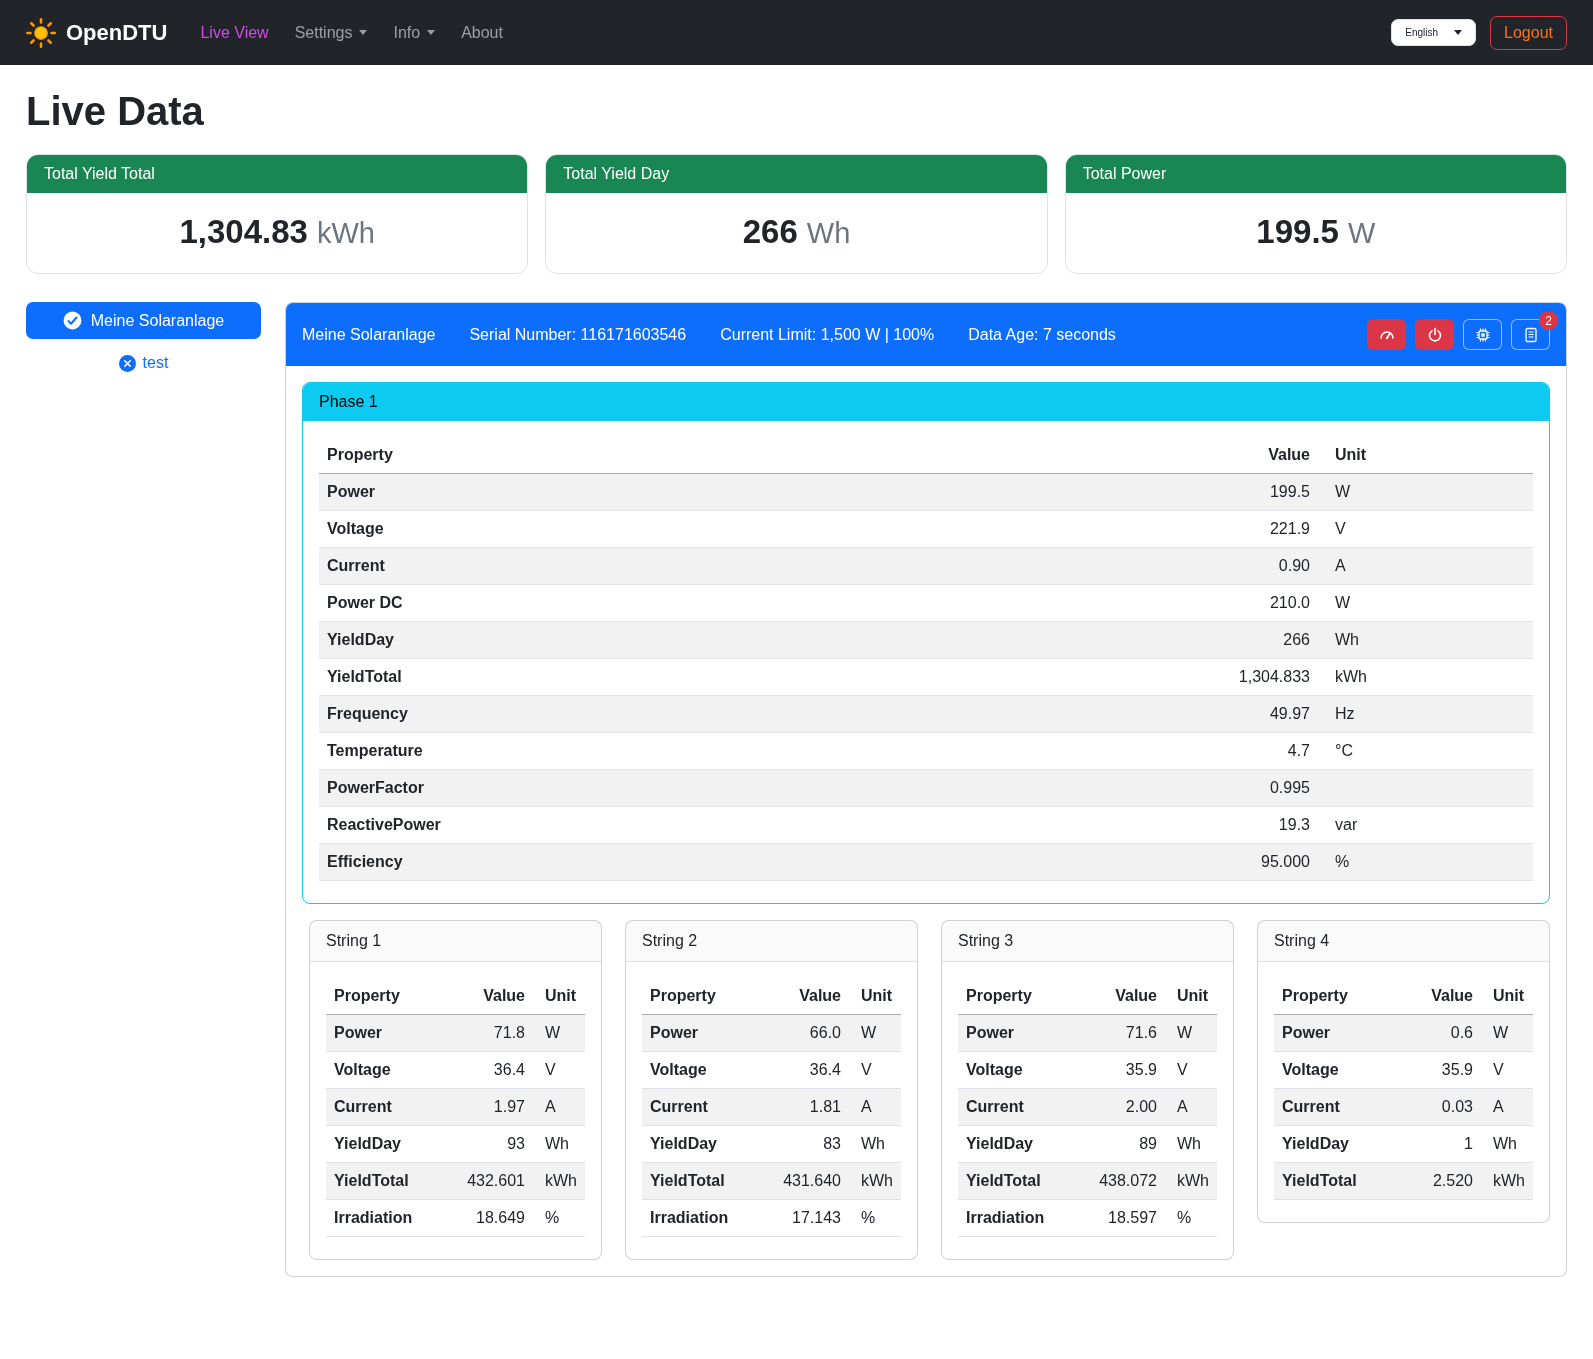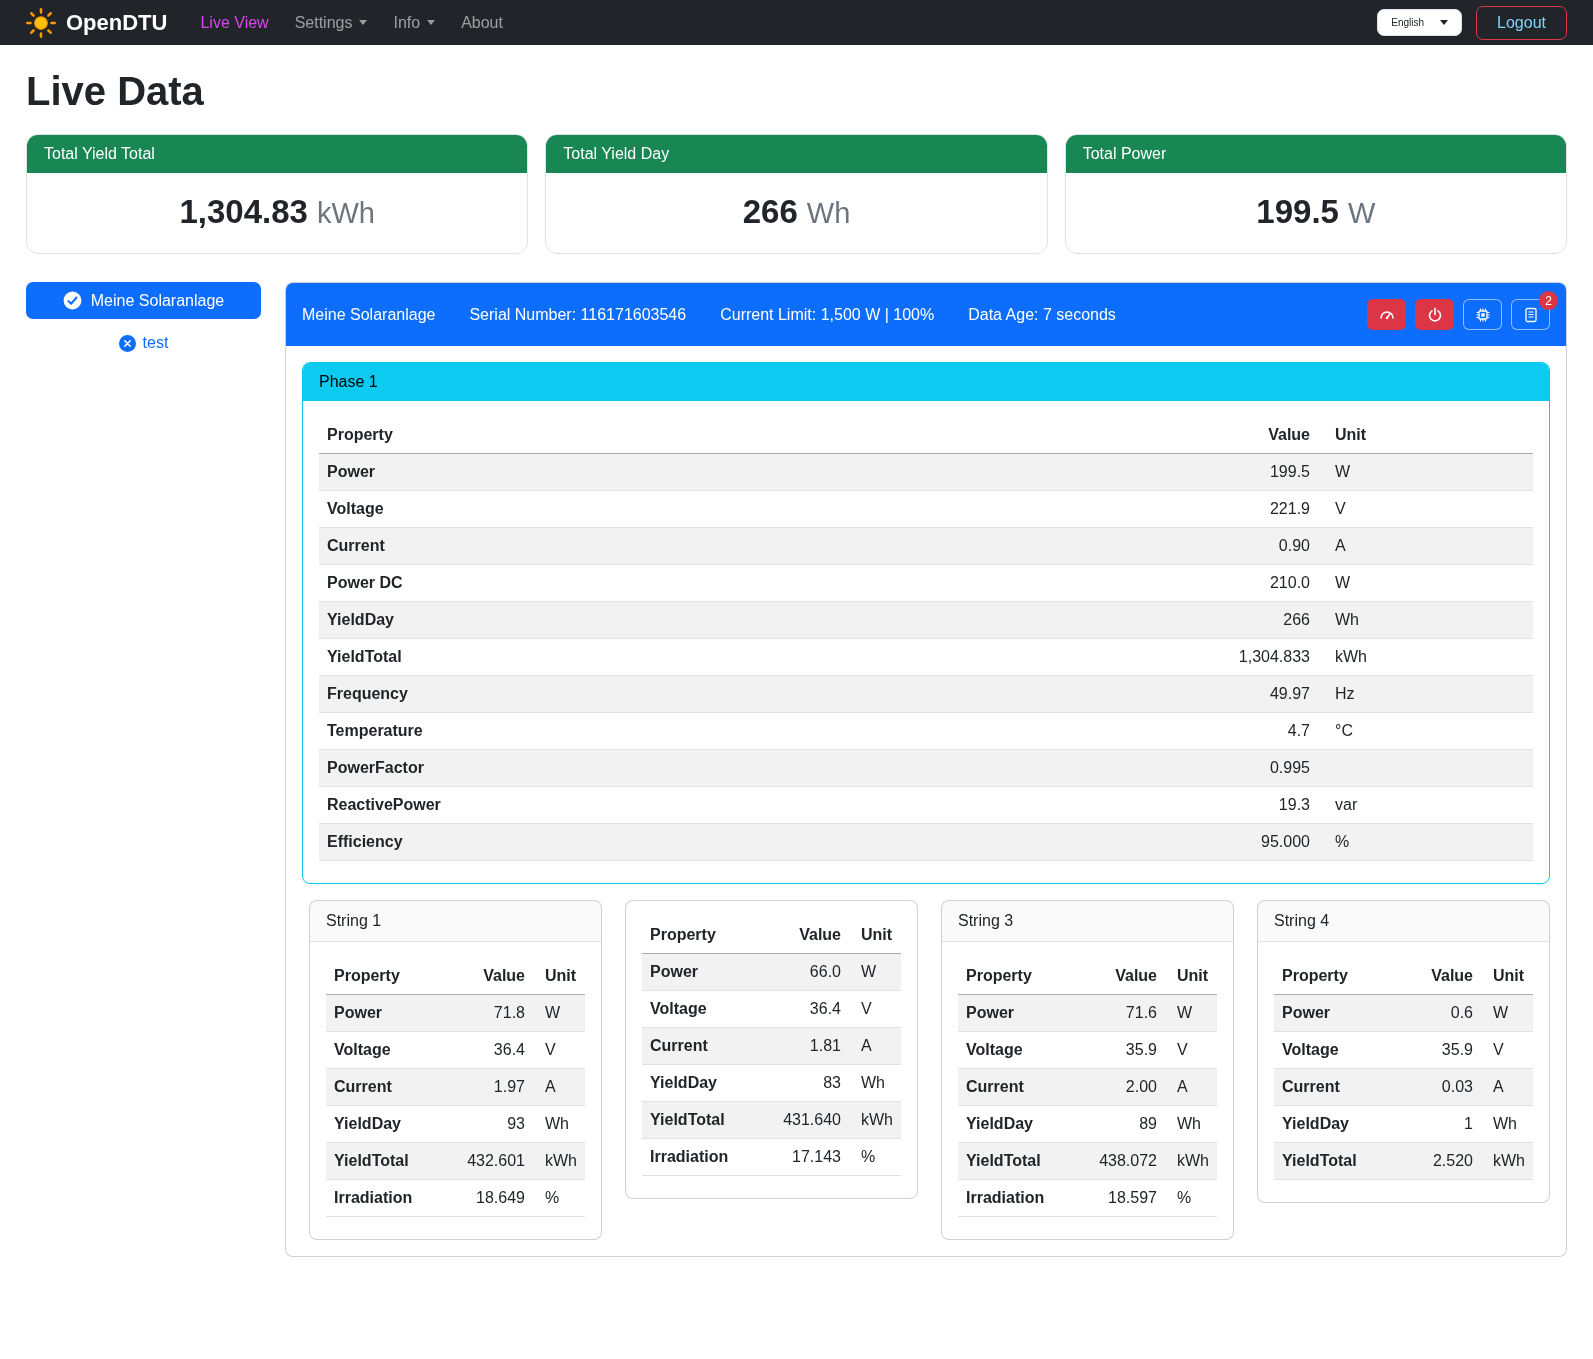--- a/index.html
+++ b/index.html
@@ -5,21 +5,21 @@
   * { box-sizing: border-box; margin: 0; padding: 0; }
   body {
     font-family: "Liberation Sans", "DejaVu Sans", sans-serif;
     color: #212529;
     background: #fff;
   }
   .app { width: 1593px; min-height: 1359px; background: #fff; }
 
   
   .navbar {
-    height: 45px; background: #212529;
+    height: 65px; background: #212529;
     display: flex; align-items: center; padding: 0 26px;
   }
   .brand {
     display: flex; align-items: center; gap: 10px;
     color: #fff; font-size: 22px; font-weight: 600;
     margin-right: 20px; cursor: pointer;
   }
   .brand svg { width: 30px; height: 30px; }
   .nav-link {
     color: rgba(255,255,255,.55); font-size: 16px;
@@ -33,22 +33,22 @@
     border-top: 5px solid rgba(255,255,255,.55);
   }
   .caret.dark { border-top-color: #212529; }
   .nav-right { margin-left: auto; display: flex; gap: 14px; align-items: center; }
   .lang-select {
     background: #fff; border: 1px solid #dee2e6; border-radius: 7px;
     padding: 7px 13px; font-size: 10px; color: #212529;
     display: flex; align-items: center; gap: 16px; cursor: pointer;
   }
   .logout-btn {
-    background: transparent; border: 1px solid #dc3545; color: #7dd3fc;
-    border-radius: 7px; padding: 7px 20px; font-size: 16px; cursor: pointer;
+    background: transparent; border: 1px solid #dc3545; color: #f97316;
+    border-radius: 7px; padding: 7px 13px; font-size: 16px; cursor: pointer;
     font-family: inherit;
   }
 
   
   .content { padding: 12px 26px 30px; }
   .page-title { font-size: 40px; font-weight: 600; margin: 12px 0 20px; }
 
   .cards-row { display: flex; gap: 17px; }
   .summary-card {
     flex: 1; border: 1px solid #dee2e6; border-radius: 12px;
@@ -397,20 +397,21 @@
                         <th>Irradiation</th>
                         <td>18.649</td>
                         <td>%</td>
                       </tr>
                     </tbody>
                 </table>
               </div>
             </div>
 
             <div class="string-card">
+              <div class="string-header">String 2</div>
               <div class="string-body">
                 <table class="data-table string-table">
                   <thead>
                       <tr>
                         <th>Property</th>
                         <th>Value</th>
                         <th>Unit</th>
                       </tr>
                     </thead>
                   <tbody>

